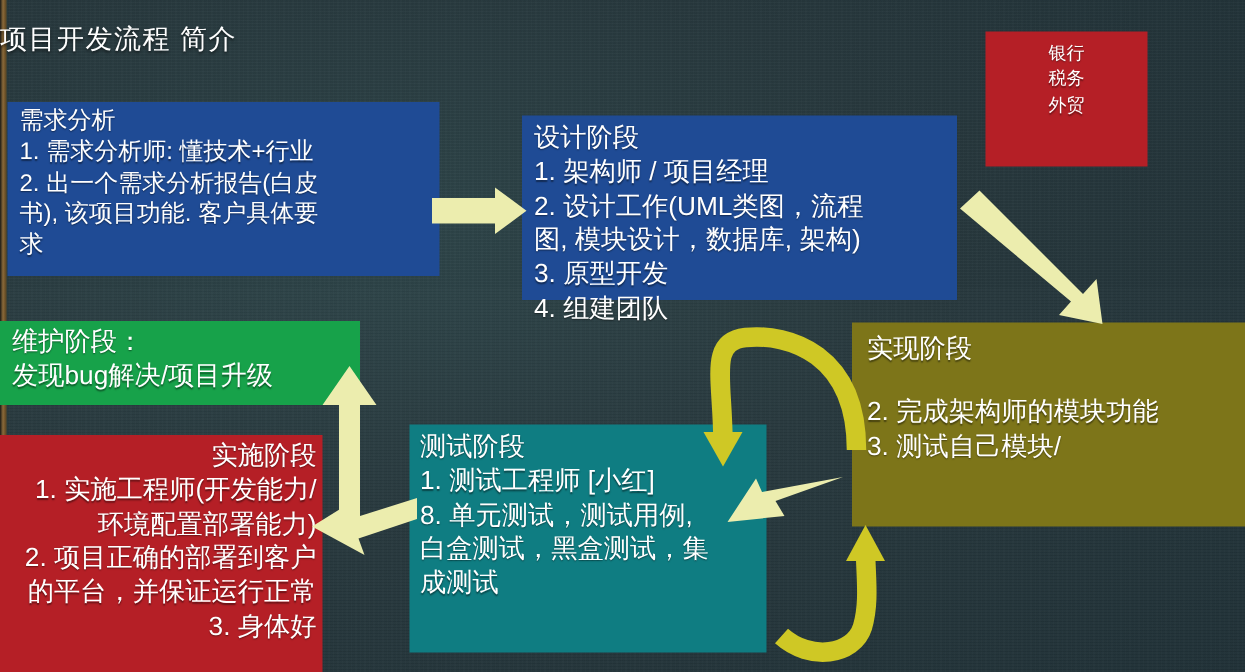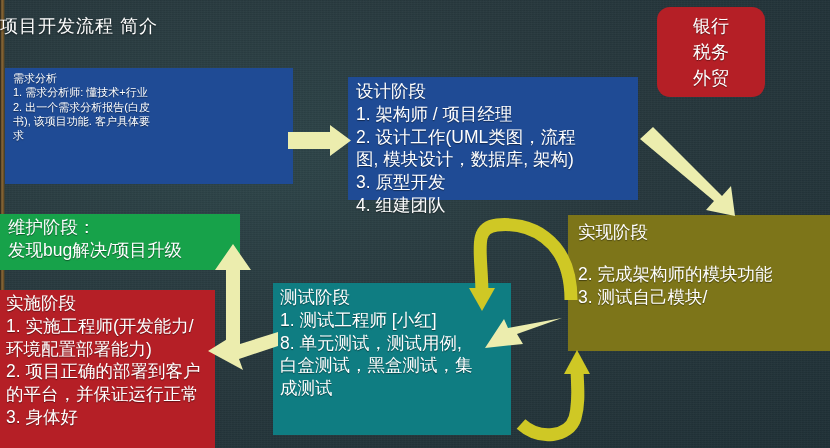--- a/index.html
+++ b/index.html
@@ -50,35 +50,35 @@
     text-shadow: 0 1px 1px rgba(0,0,0,0.45);
   }
   .box .hdr { display: block; }
   .box .ln { display: block; }
 
   
   #box-requirement {
     left: 5px; top: 68px; width: 288px; height: 116px;
     background: #1f4b95;
     padding: 3px 6px 0 8px;
-    font-size: 11px;
+    font-size: 16px;
   }
   #box-design {
     left: 348px; top: 77px; width: 290px; height: 123px;
     background: #1f4b95;
     padding: 3px 6px 0 8px;
     font-size: 17.5px;
   }
   #box-tax {
-    left: 657px; top: 7px; width: 108px; height: 90px;
+    left: 657px; top: 21px; width: 108px; height: 90px;
     background: #b51f26;
-    border-radius: 13px;
+    border-radius: 0;
     padding: 6px 0 0 0;
     text-align: center;
-    font-size: 18px;
+    font-size: 12px;
     line-height: 1.45;
   }
   #box-realize {
     left: 568px; top: 215px; width: 262px; height: 136px;
     background: #7d7519;
     padding: 6px 6px 0 10px;
     font-size: 17.5px;
   }
   #box-realize .hdr { margin-bottom: 19px; }
   #box-test {
@@ -91,20 +91,21 @@
     left: 0px; top: 214px; width: 240px; height: 56px;
     background: #17a24a;
     padding: 2px 6px 0 8px;
     font-size: 17.5px;
   }
   #box-deploy {
     left: 0px; top: 290px; width: 215px; height: 158px;
     background: #b51f26;
     padding: 2px 4px 0 6px;
     font-size: 17.5px;
+    text-align: right;
   }
   #arrows {
     position: absolute;
     inset: 0;
     pointer-events: none;
   }
 </style>
 </head>
 <body>
 

